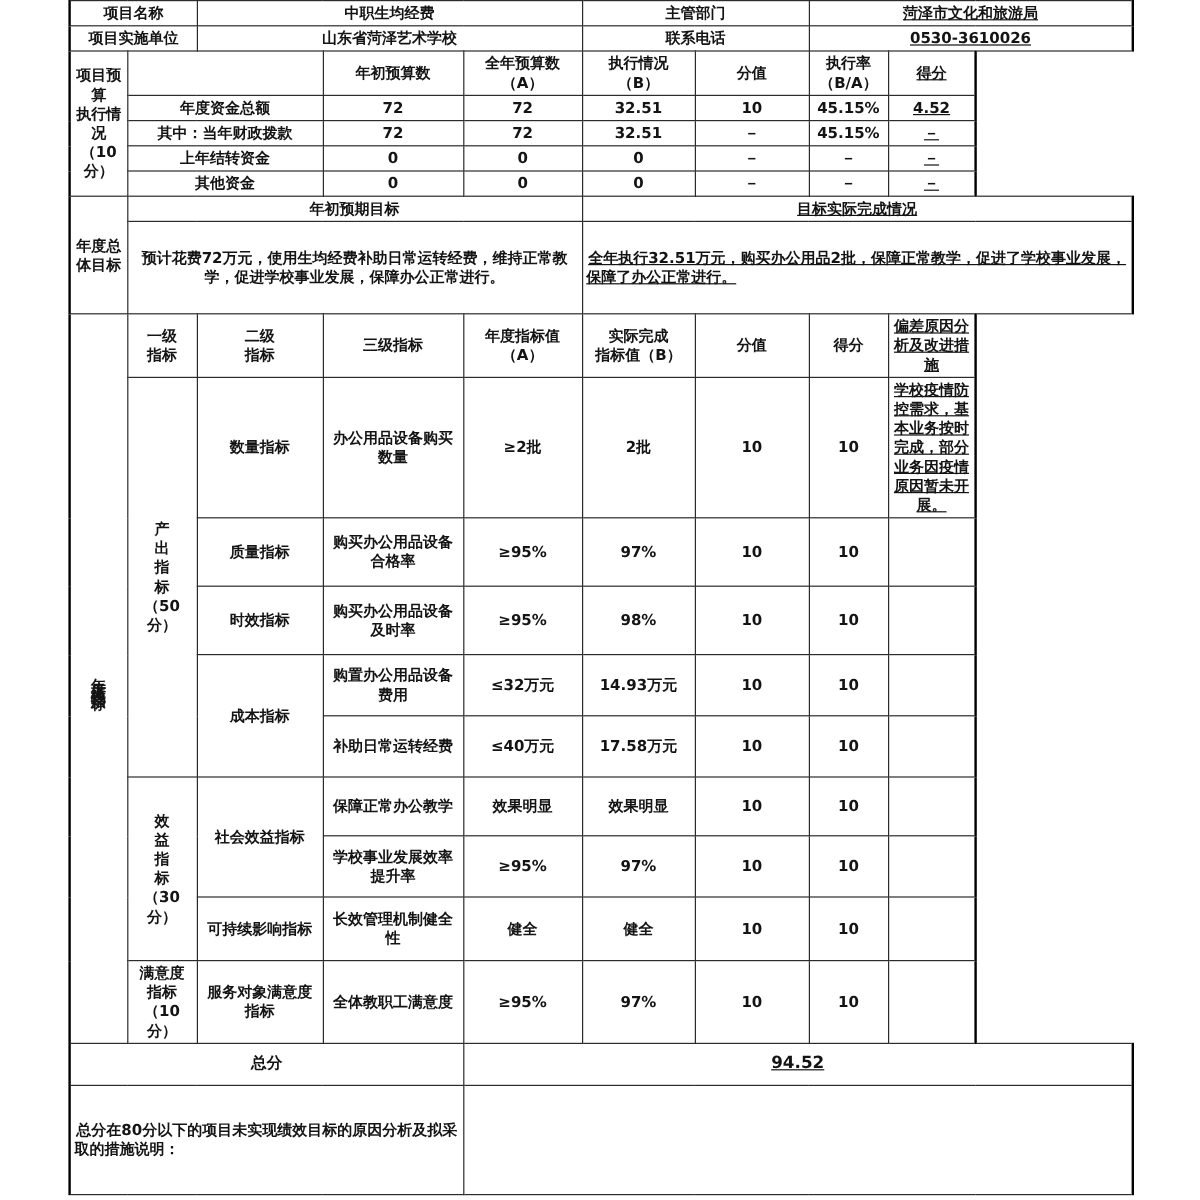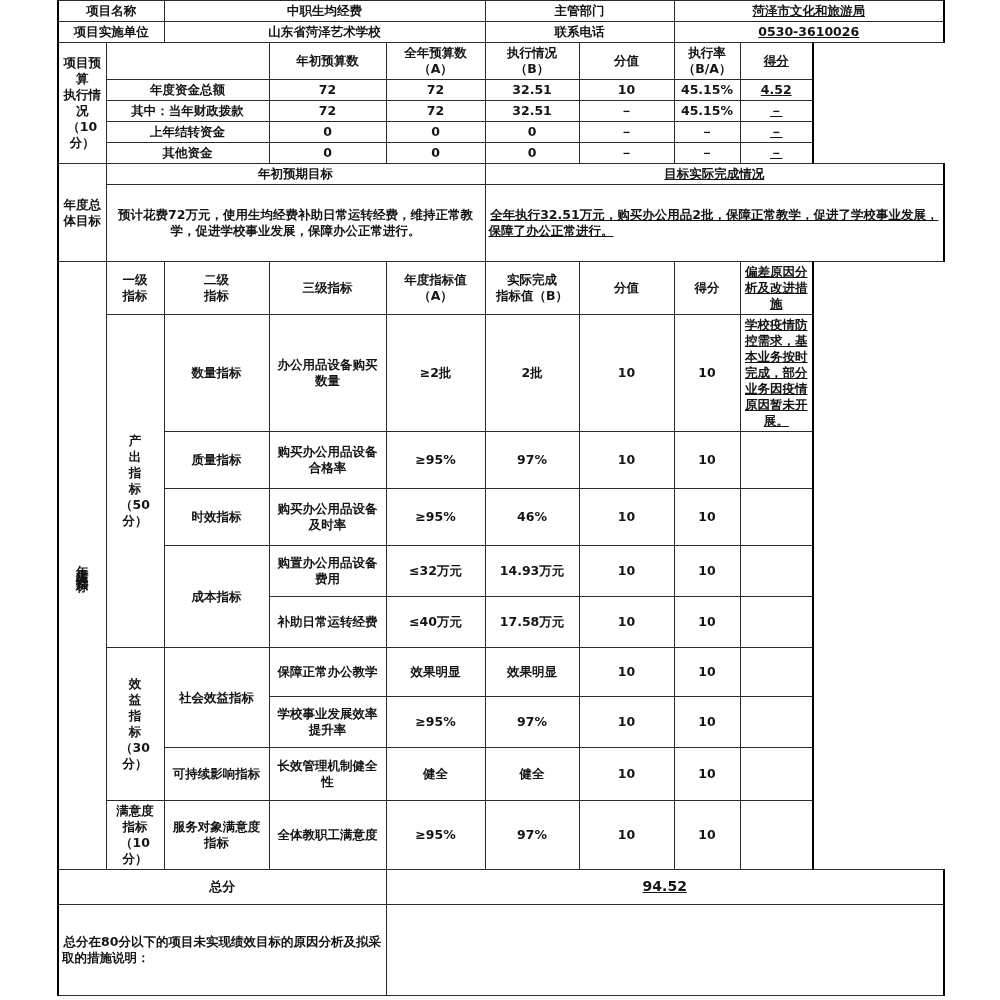--- a/index.html
+++ b/index.html
@@ -223,21 +223,21 @@
       <td>97%</td>
       <td>10</td>
       <td>10</td>
       <td class="trail"></td>
     </tr>
 
     <tr>
       <td>时效指标</td>
       <td style="height:52px">购买办公用品设备及时率</td>
       <td>≥95%</td>
-      <td>46%</td>
+      <td>98%</td>
       <td>10</td>
       <td>10</td>
       <td class="trail"></td>
     </tr>
 
     <tr>
       <td rowspan="2">成本指标</td>
       <td style="height:46px">购置办公用品设备费用</td>
       <td>≤32万元</td>
       <td>14.93万元</td>

